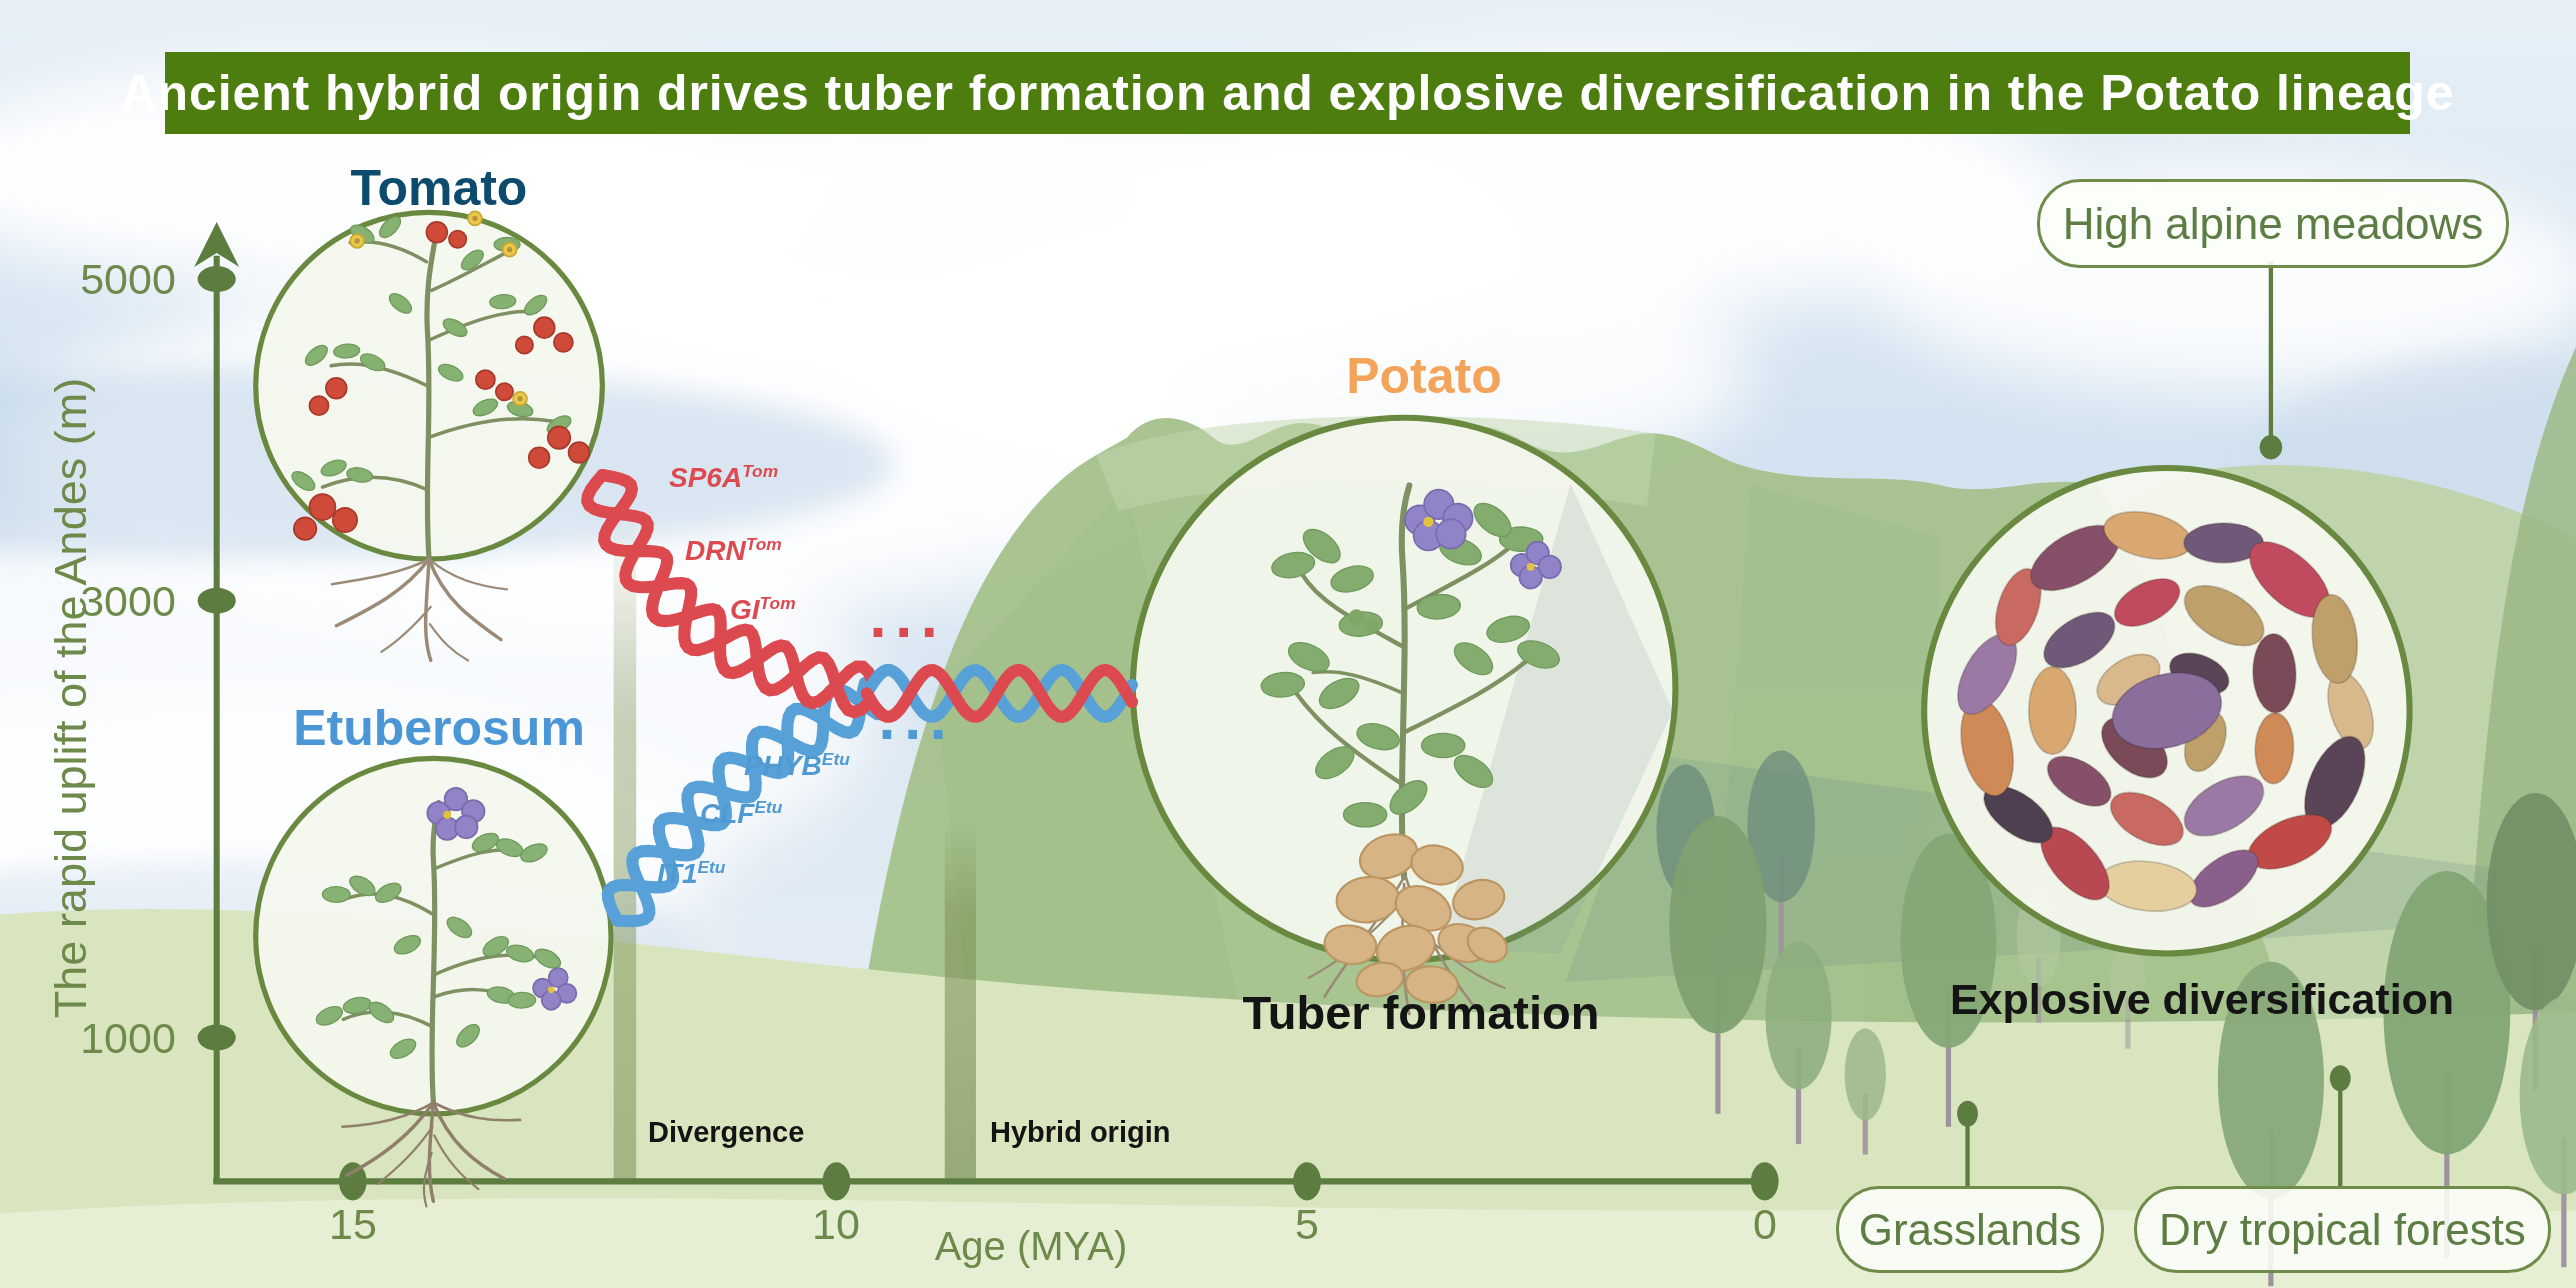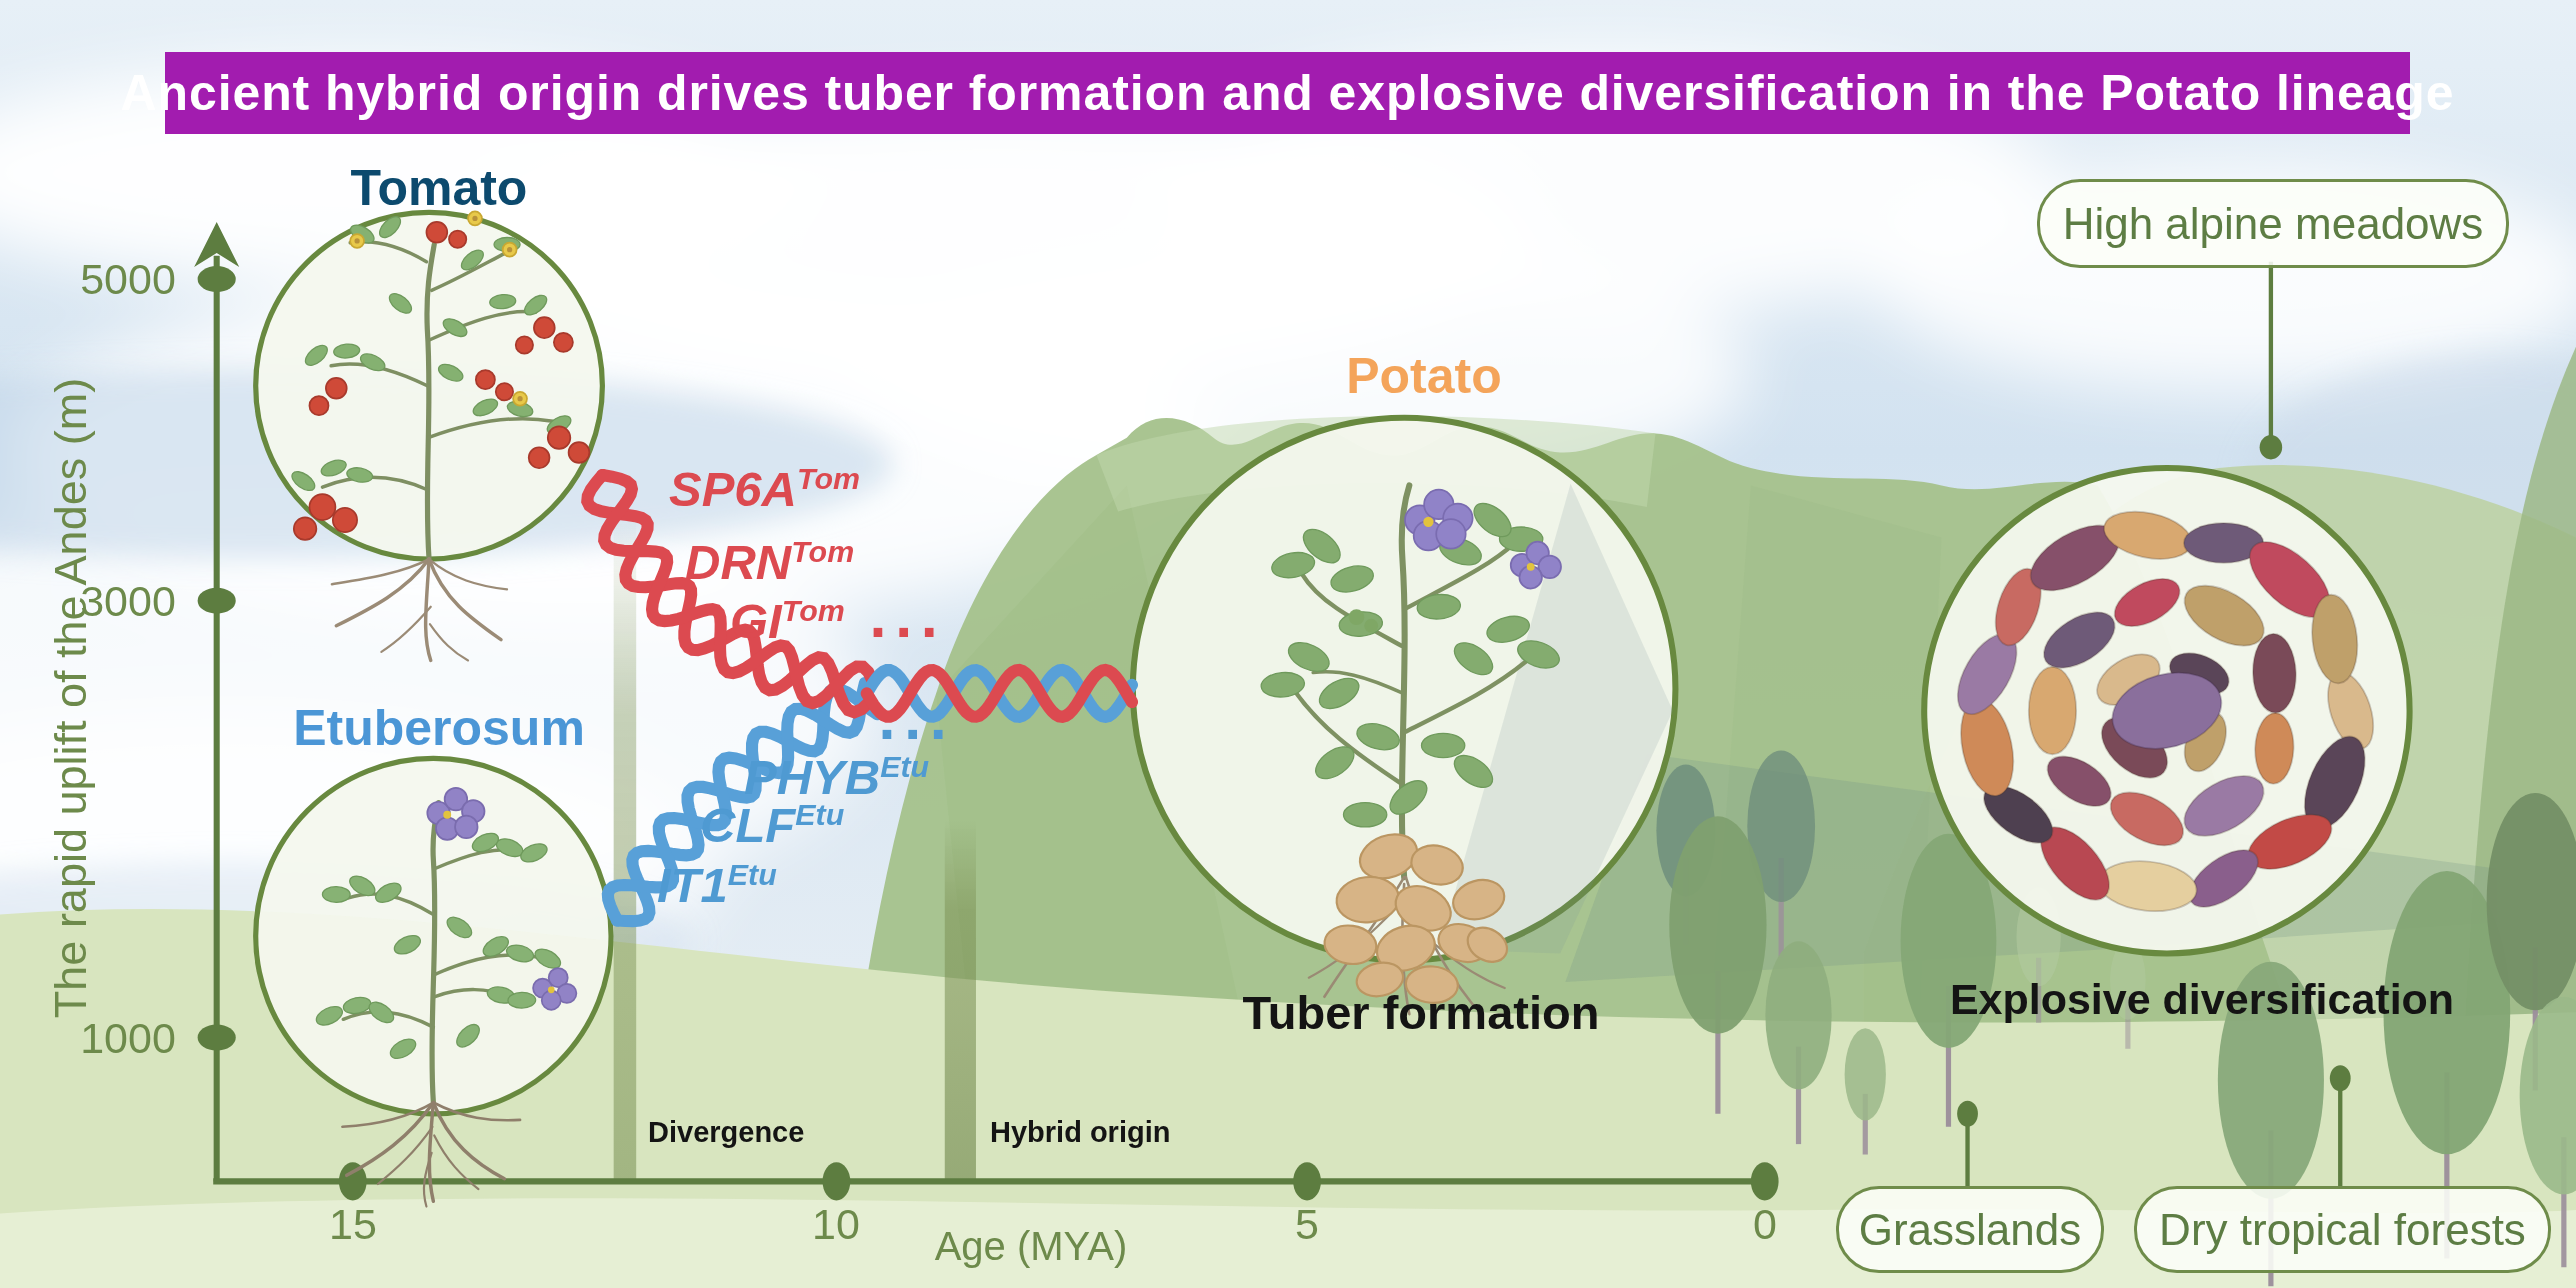--- a/index.html
+++ b/index.html
@@ -1,32 +1,32 @@
 <!DOCTYPE html>
 <html style="font-size:14px"><head>
 <meta charset="utf-8">
 <style>
   html,body{margin:0;padding:0;background:#fff;}
   #stage{position:relative;width:2576px;height:1288px;overflow:hidden;
          font-family:"Liberation Sans",sans-serif;}
   #bg{position:absolute;left:0;top:0;width:100%;height:100%;}
   .lbl{position:absolute;white-space:nowrap;}
   .center{transform:translate(-50%,-50%);}
-  #title-banner{left:165px;top:52px;width:2245px;height:82px;background:#a21caf;
+  #title-banner{left:165px;top:52px;width:2245px;height:82px;background:#4d7c0f;
     color:#fff;font-size:50px;font-weight:700;display:flex;align-items:center;
     justify-content:center;letter-spacing:0.9px;}
   #y-axis-label{left:71px;top:698px;color:#6d8a4b;font-size:45px;
     transform:translate(-50%,-50%) rotate(-90deg);}
   .tick{color:#6d8a4b;font-size:43px;}
   #age-label{color:#6d8a4b;font-size:40px;}
   .species{font-weight:700;font-size:50px;}
   #tomato-label{color:#0c4a6e;}
   #etuberosum-label{color:#4b96d6;}
   #potato-label{color:#f4a45a;}
-  .gene{font-style:italic;font-weight:700;font-size:49px;}
+  .gene{font-style:italic;font-weight:700;font-size:28px;}
   .gene sup{font-size:62%;}
   .gene-red{color:#dc4a50;}
   .gene-blue{color:#4f9ad2;}
   .dots{font-weight:900;font-size:61px;letter-spacing:8.7px;line-height:17.3px;}
   .event{color:#141414;font-weight:700;font-size:29px;}
   .caption{color:#141414;font-weight:700;font-size:47px;}
   .capsule{position:absolute;border:3.5px solid #6f8c4a;border-radius:43px;
     background:rgba(252,254,248,0.88);color:#5d7d44;font-size:44px;
     display:flex;align-items:center;justify-content:center;}
 </style>

